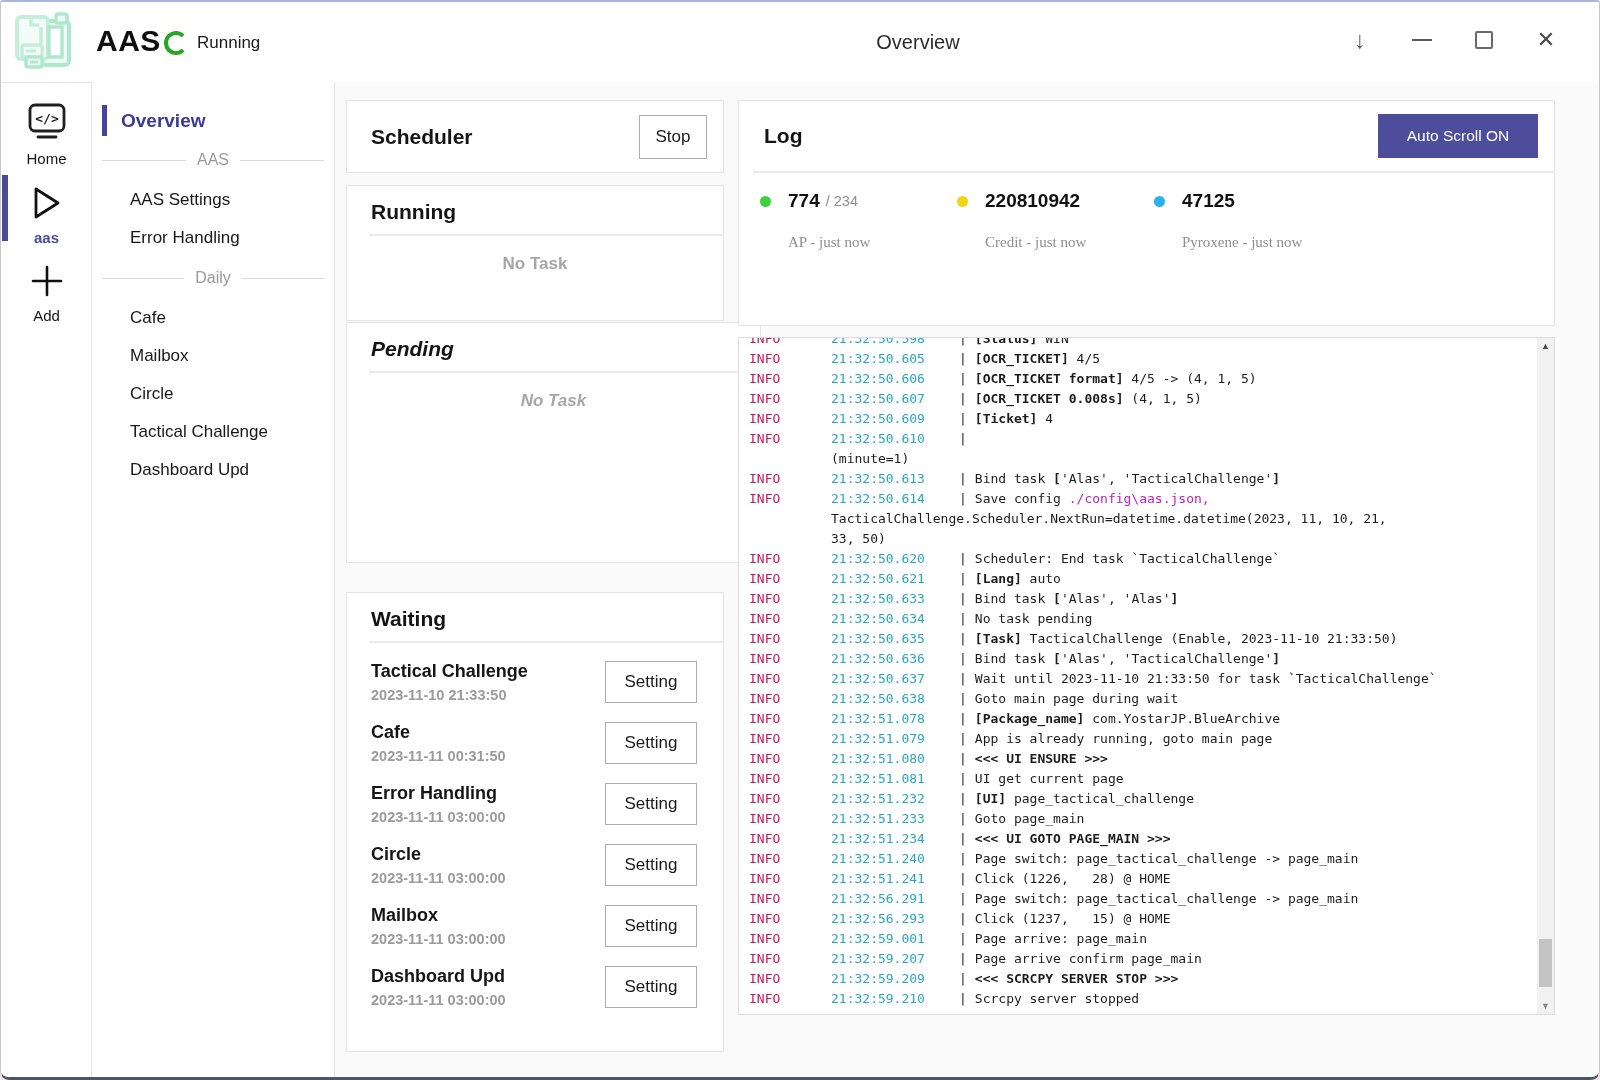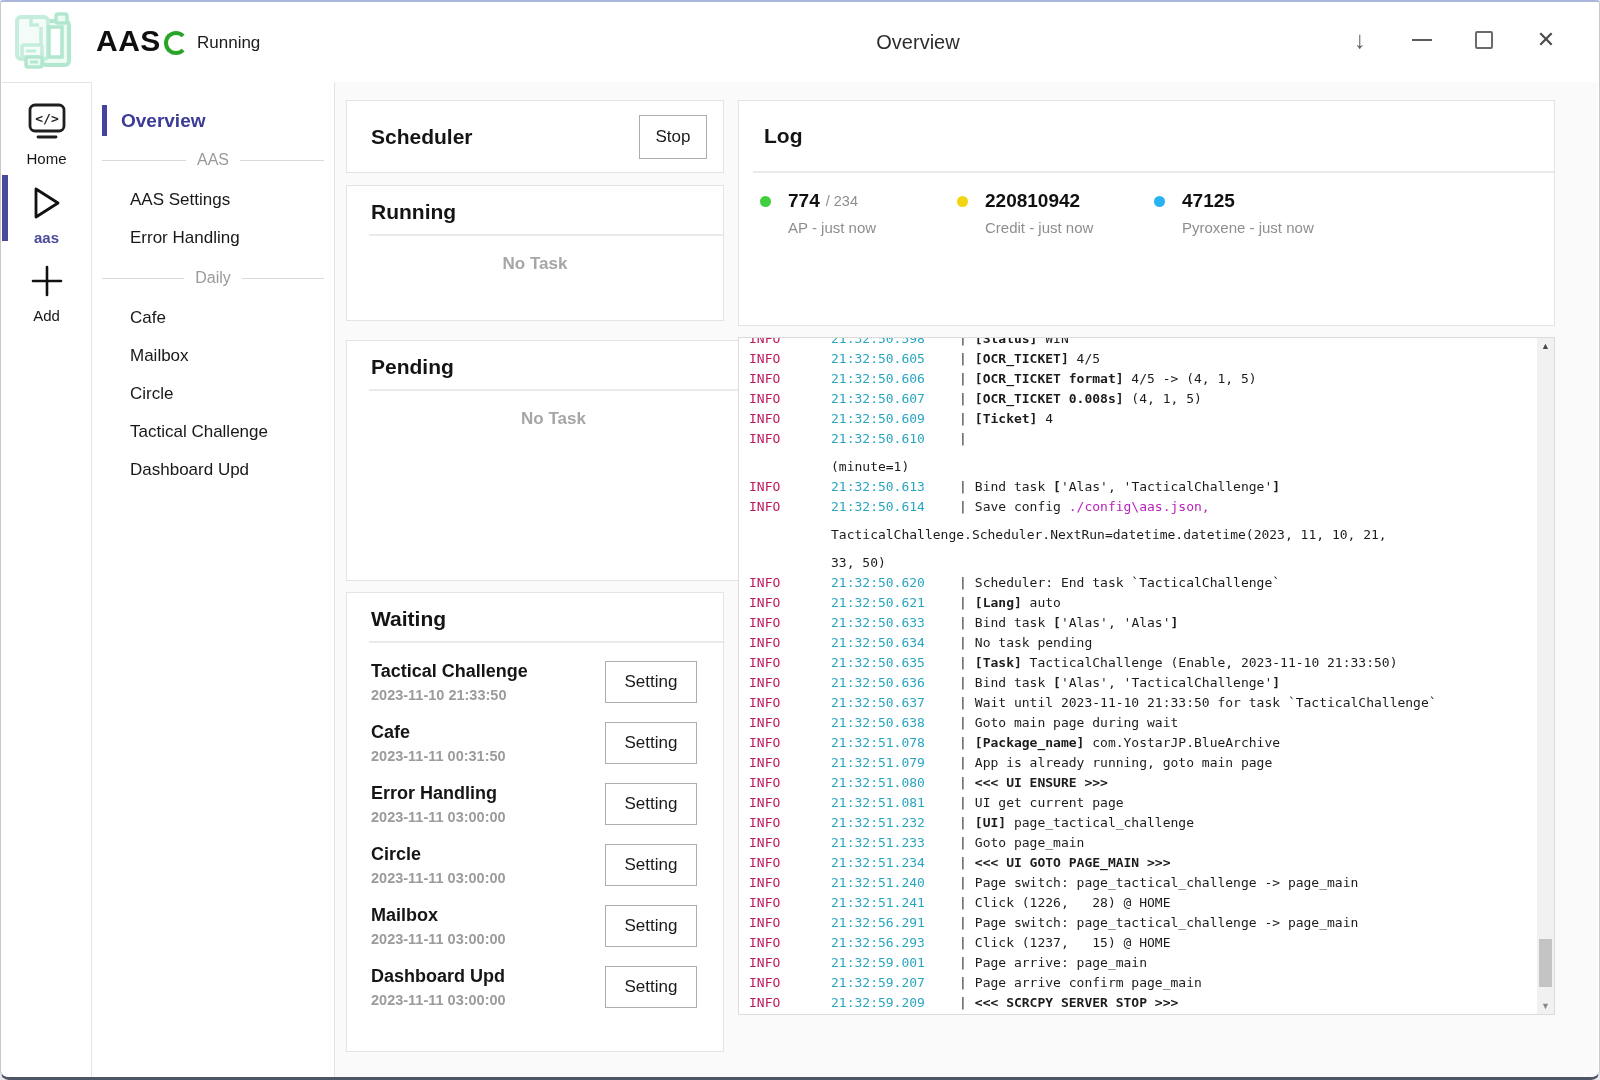--- a/index.html
+++ b/index.html
@@ -51,51 +51,51 @@
   .no-task { text-align:center; color:#a6a6a6; font-size:17px; font-weight:600; margin-top:18px; }
 
   .btn { background:#fff; border:1px solid #adadad; font-family:inherit; font-size:16px; color:#1a1a1a; cursor:default; }
 
   #card-scheduler { left:11px; top:18px; width:378px; height:73px; }
   .sched-inner { display:flex; justify-content:space-between; align-items:center; height:100%; padding:0 16px 0 24px; }
   .sched-title { font-size:21px; font-weight:700; color:#141414; }
   .btn-stop { width:68px; height:44px; font-size:17px; }
 
   #card-running { left:11px; top:103px; width:378px; height:136px; }
-  #card-pending { left:11px; top:258px; width:415px; height:241px; }
+  #card-pending { left:11px; top:240px; width:415px; height:241px;font-style:italic; }
   #card-waiting { left:11px; top:510px; width:378px; height:460px; }
   .wait-list { padding-top:8px; }
   .wait-row { display:flex; align-items:center; height:61px; padding-left:24px; }
   .wait-info { flex:1; }
   .wait-name { font-size:18px; font-weight:700; color:#151515; }
   .wait-time { font-size:14.5px; font-weight:600; color:#9b9b9b; margin-top:5px; }
   .btn-setting { width:92px; height:42px; margin-right:26px; font-size:17px; }
 
   #card-loghead { left:403px; top:18px; width:817px; height:226px; }
   .loghead-row { display:flex; justify-content:space-between; align-items:center; height:70px; padding:0 16px 0 25px; }
   .log-title { font-size:21px; font-weight:700; color:#141414; }
   .btn-autoscroll { width:160px; height:44px; background:#4d4d9c; border:none; color:#fff; font-size:15.5px; }
   #card-loghead .card-divider { margin-left:14px; }
   .stats { display:flex; padding:17px 0 0 21px; }
   .stat { width:197px; }
   .stat-top { display:flex; align-items:center; }
   .dot { width:11px; height:11px; border-radius:50%; margin-right:17px; flex-shrink:0; }
   .stat-val { font-size:19px; font-weight:700; color:#101010; }
   .stat-total { font-size:14.5px; color:#8e8e8e; margin-left:6px; }
-  .stat-label { font-size:15px; color:#8e8e8e; margin-left:28px; margin-top:7px; }
+  .stat-label { font-size:15px; color:#8e8e8e; margin-left:28px; margin-top:22px;font-family:Liberation Serif, serif; }
 
   #log-area { position:absolute; left:403px; top:255px; width:817px; height:678px; background:#fff; border:1px solid #dcdcdc; overflow:hidden; }
   .log-list { margin-top:-9px; padding-left:10px; padding-right:26px;
     font-family:"DejaVu Sans Mono","Liberation Mono",monospace; font-size:13px; line-height:20px; color:#1c1c1c; }
   .log-row { display:flex; white-space:pre; }
   .log-lvl { width:82px; color:#be185d; flex-shrink:0; }
   .log-time { width:128px; color:#2aa5c0; flex-shrink:0; }
   .log-pipe { color:#2a2a2a; margin-right:8px; flex-shrink:0; }
   .log-msg { white-space:pre; }
-  .log-row.cont { padding-left:82px;margin-top:8px; }
+  .log-row.cont { padding-left:82px; }
   .seg-b { font-weight:700; }
   .seg-m { color:#bb22bb; }
 
   .log-scrollbar { position:absolute; top:0; right:0; bottom:0; width:17px; background:#f1f1f1; }
   .sb-up { position:absolute; top:3px; left:0; right:0; text-align:center; font-size:9px; color:#474747; }
   .sb-down { position:absolute; bottom:3px; left:0; right:0; text-align:center; font-size:9px; color:#8a8a8a; }
   .sb-thumb { position:absolute; left:2px; right:2px; bottom:27px; height:48px; background:#c4c4c4; }
 </style>
 </head>
 <body>
@@ -262,20 +262,21 @@
                 <div class="wait-time">2023-11-11 03:00:00</div>
               </div>
               <button class="btn btn-setting">Setting</button>
             </div>
           </div>
       </div>
 
       <div class="card" id="card-loghead">
         <div class="loghead-row">
           <span class="log-title">Log</span>
+          <button class="btn btn-autoscroll">Auto Scroll ON</button>
         </div>
         <div class="card-divider"></div>
         <div class="stats">
             <div class="stat">
               <div class="stat-top">
                 <span class="dot" style="background: rgb(63, 207, 63);"></span>
                 <span class="stat-val">774</span>
                 <span class="stat-total">/ 234</span>
               </div>
               <div class="stat-label">AP - just now</div>

